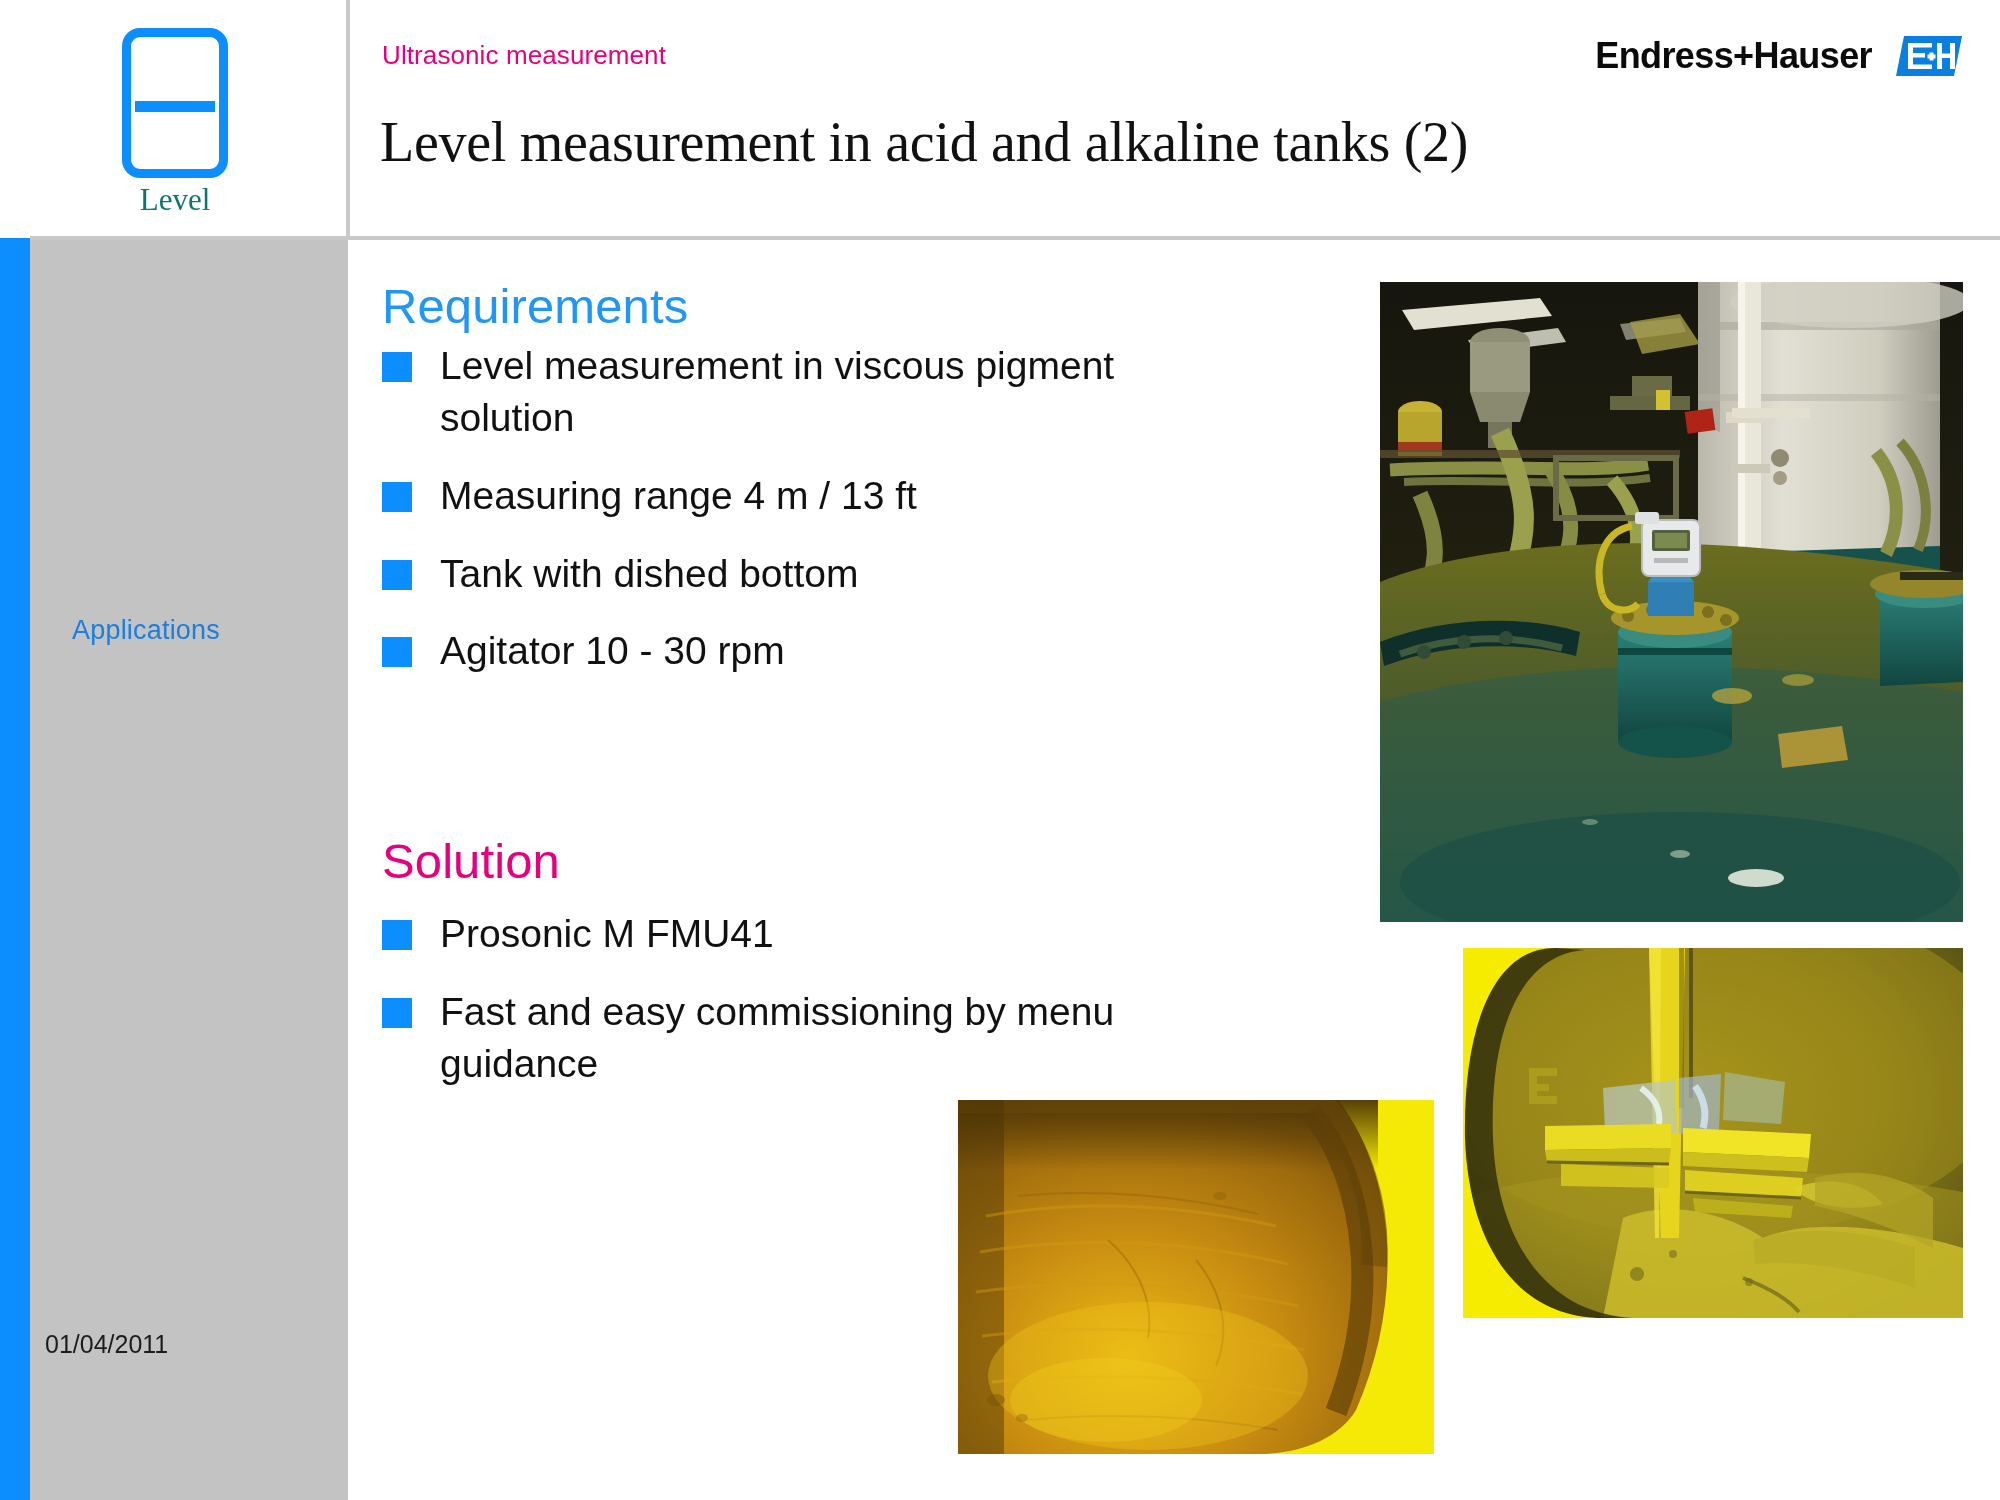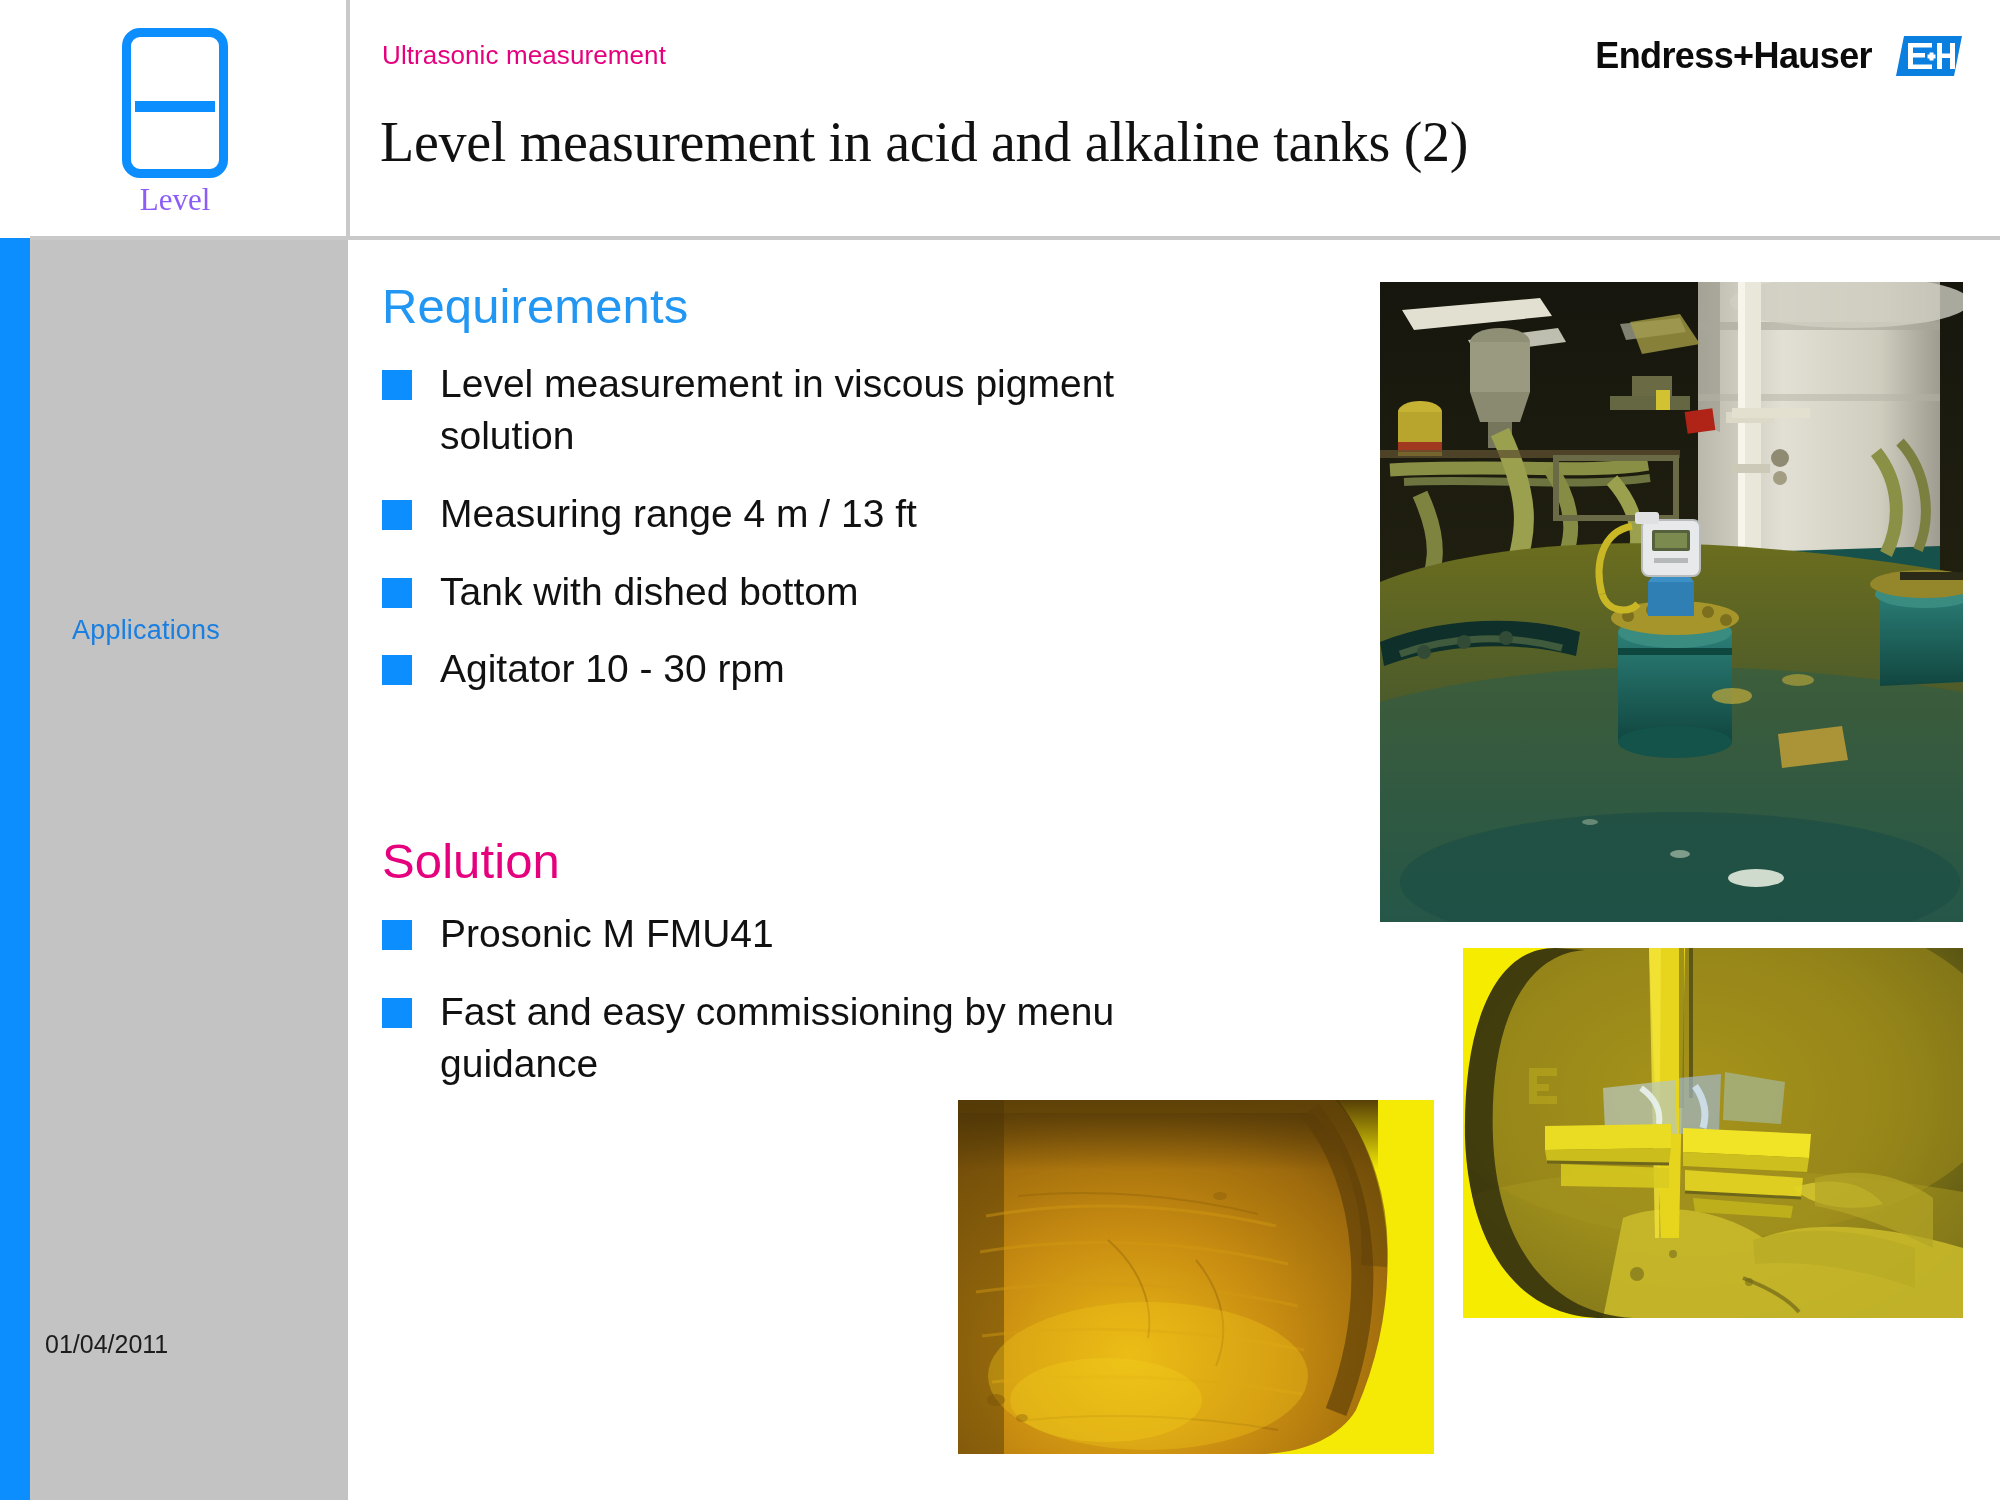--- a/index.html
+++ b/index.html
@@ -16,37 +16,37 @@
   .slide-date{position:absolute;left:45px;top:1330px;font-size:25px;color:#1c1c1c;}
 
   
   .header{position:absolute;left:0;top:0;width:2000px;height:238px;background:#fff;}
   .hdr-divider-h{position:absolute;left:30px;top:236px;width:1970px;height:4px;background:#c9c9c9;}
   .hdr-divider-v{position:absolute;left:346px;top:0px;width:4px;height:238px;background:#c9c9c9;}
 
   .level-icon-wrap{position:absolute;left:100px;top:28px;width:150px;text-align:center;}
   .level-icon{width:106px;height:150px;border:9px solid #0d8eff;border-radius:18px;box-sizing:border-box;position:relative;margin:0 auto;background:#fff;}
   .level-icon .line{position:absolute;left:4px;right:4px;top:64px;height:11px;background:#0d8eff;}
-  .level-icon-label{font-family:"Liberation Serif",serif;font-size:31px;color:#8b5cf6;margin-top:6px;line-height:1;}
+  .level-icon-label{font-family:"Liberation Serif",serif;font-size:31px;color:#0f766e;margin-top:6px;line-height:1;}
 
   .eyebrow{position:absolute;left:382px;top:40px;font-size:26px;color:#e6007e;font-weight:400;letter-spacing:.1px;}
   .slide-title{position:absolute;left:380px;top:110px;font-size:56px;color:#111;font-weight:400;letter-spacing:-.3px;white-space:nowrap;font-family:Liberation Serif, serif;}
 
   
   .brand{position:absolute;right:38px;top:34px;display:flex;align-items:center;gap:24px;}
   .brand-word{font-size:36px;font-weight:bold;color:#0b0b0b;letter-spacing:-.6px;line-height:1;}
   .brand-mark{position:relative;width:66px;height:44px;}
 
   
   .sec-head{position:absolute;font-size:49px;font-weight:400;letter-spacing:.1px;text-align:center;}
   .sec-req{left:382px;top:278px;color:#2196f3;}
   .sec-sol{left:382px;top:833px;color:#e6007e;}
 
   .bullets{position:absolute;left:382px;width:900px;}
-  .bul-req{top:358px;}
+  .bul-req{top:340px;}
   .bul-sol{top:908px;}
   .bullet{display:flex;align-items:flex-start;margin-bottom:26px;}
   .bullet .sq{flex:0 0 auto;width:30px;height:30px;background:#0d8eff;margin-top:12px;margin-right:28px;}
   .bullet .txt{font-size:39px;line-height:1.33;color:#111;font-weight:400;max-width:800px;}
 
   
   .photo{position:absolute;overflow:hidden;}
 
   
   #photo-tank-top{left:1380px;top:282px;width:583px;height:640px;}

